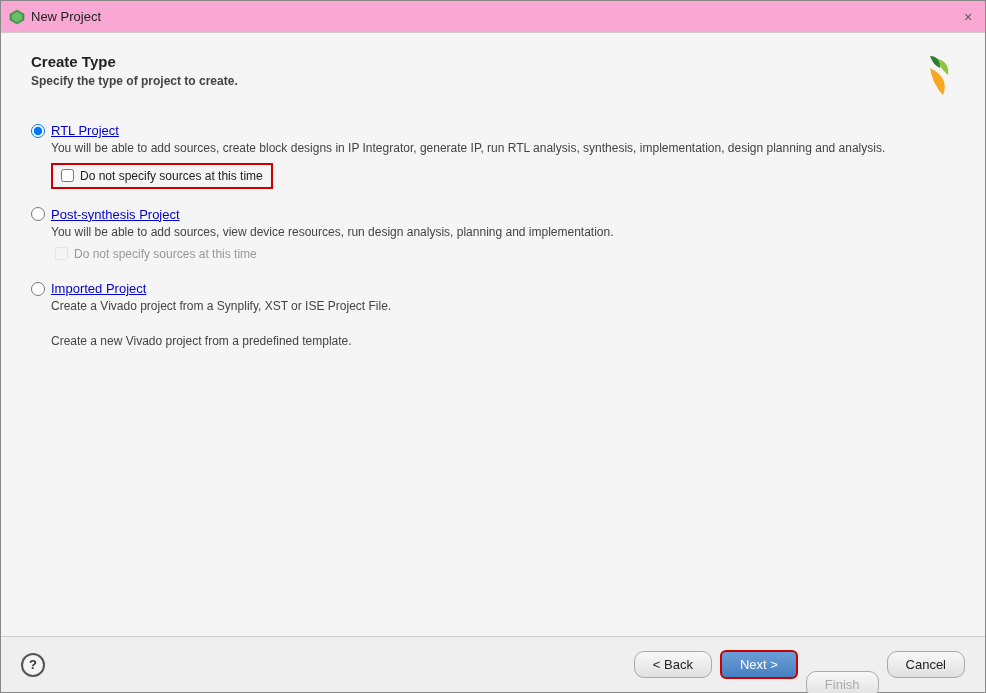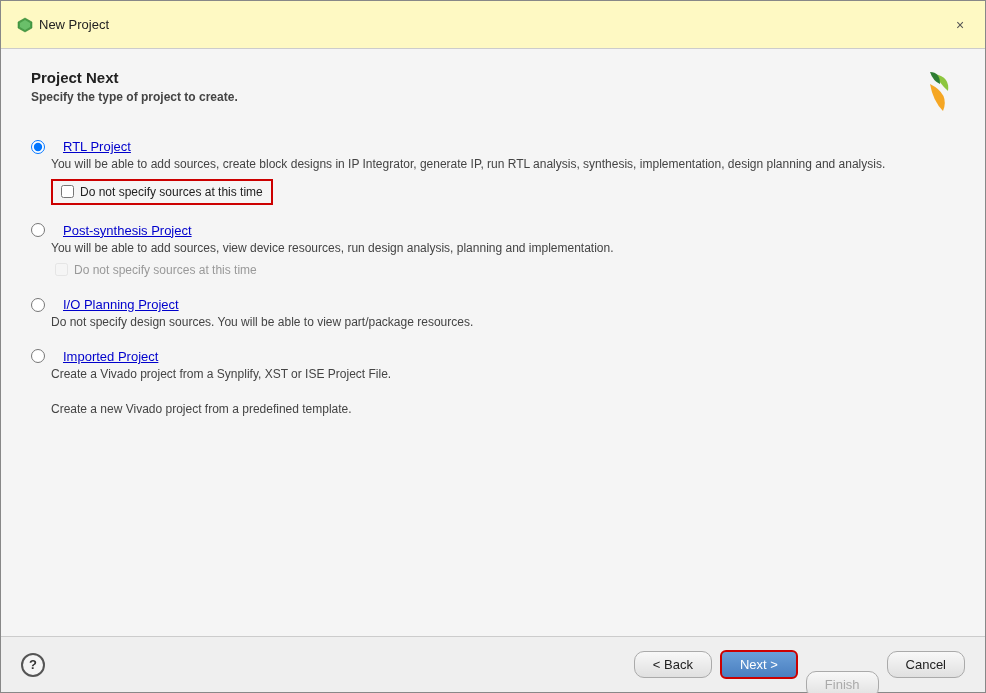--- a/index.html
+++ b/index.html
@@ -15,27 +15,27 @@
     .dialog {
       width: 986px;
       height: 693px;
       background: #f5f5f5;
       border: 1px solid #888;
       box-shadow: 2px 2px 8px rgba(0,0,0,0.4);
       display: flex;
       flex-direction: column;
     }
     .titlebar {
-      background: #fef9c3;
+      background: #f9a8d4;
       border-bottom: 1px solid #ccc;
-      padding: 6px 16px;
+      padding: 6px 8px;
       display: flex;
       align-items: center;
       justify-content: space-between;
-      height: 48px;
+      height: 32px;
     }
     .titlebar-left {
       display: flex;
       align-items: center;
       gap: 6px;
     }
     .titlebar-icon {
       width: 16px;
       height: 16px;
     }
@@ -82,21 +82,21 @@
     }
     .options-area {
       flex: 1;
     }
     .option-group {
       margin-bottom: 18px;
     }
     .radio-row {
       display: flex;
       align-items: center;
-      gap: 18px;
+      gap: 6px;
       margin-bottom: 2px;
     }
     .radio-row input[type="radio"] {
       width: 14px;
       height: 14px;
       cursor: pointer;
       flex-shrink: 0;
     }
     .radio-label {
       color: #0000cc;
@@ -202,21 +202,21 @@
       </svg>
       <span class="titlebar-title">New Project</span>
     </div>
     <button class="close-btn">×</button>
   </div>
 
   <div class="content">
 
     <div class="header-area">
       <div class="header-text">
-        <h2>Project Next</h2>
+        <h2>Create Type</h2>
         <p>Specify the type of project to create.</p>
       </div>
       <div class="logo-container">
         <svg viewBox="0 0 50 50" width="50" height="50">
 
           <polygon points="25,5 45,20 35,45 15,45 5,20" fill="none"></polygon>
 
           <path d="M30,5 Q45,8 43,22 Q35,15 30,5Z" fill="#8dc63f"></path>
 
           <path d="M25,15 Q45,25 38,42 Q28,32 25,15Z" fill="#f5a623"></path>
@@ -245,27 +245,20 @@
           <input type="radio" name="project-type" id="post-synthesis" style="">
           <label for="post-synthesis" class="radio-label">Post-synthesis Project</label>
         </div>
         <div class="option-desc">You will be able to add sources, view device resources, run design analysis, planning and implementation.</div>
         <div style="margin-left:20px; margin-top:4px; padding:2px 4px; display:inline-flex; align-items:center; gap:6px;">
           <input type="checkbox" id="post-no-sources" disabled="" style="opacity: 0.4;">
           <label for="post-no-sources" class="checkbox-label" style="color:#999;">Do not specify sources at this time</label>
         </div>
       </div>
 
-      <div class="option-group">
-        <div class="radio-row">
-          <input type="radio" name="project-type" id="io-planning" style="">
-          <label for="io-planning" class="radio-label">I/O Planning Project</label>
-        </div>
-        <div class="option-desc">Do not specify design sources. You will be able to view part/package resources.</div>
-      </div>
 
       <div class="option-group">
         <div class="radio-row">
           <input type="radio" name="project-type" id="imported" style="">
           <label for="imported" class="radio-label">Imported Project</label>
         </div>
         <div class="option-desc">Create a Vivado project from a Synplify, XST or ISE Project File.</div>
       </div>
 
       <div class="option-group">

